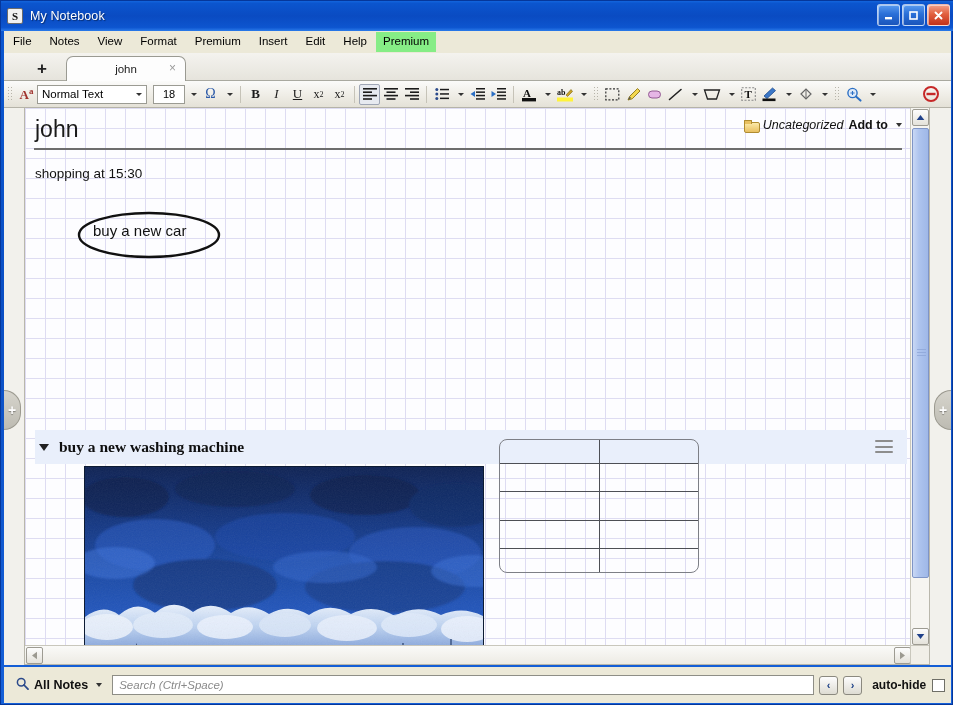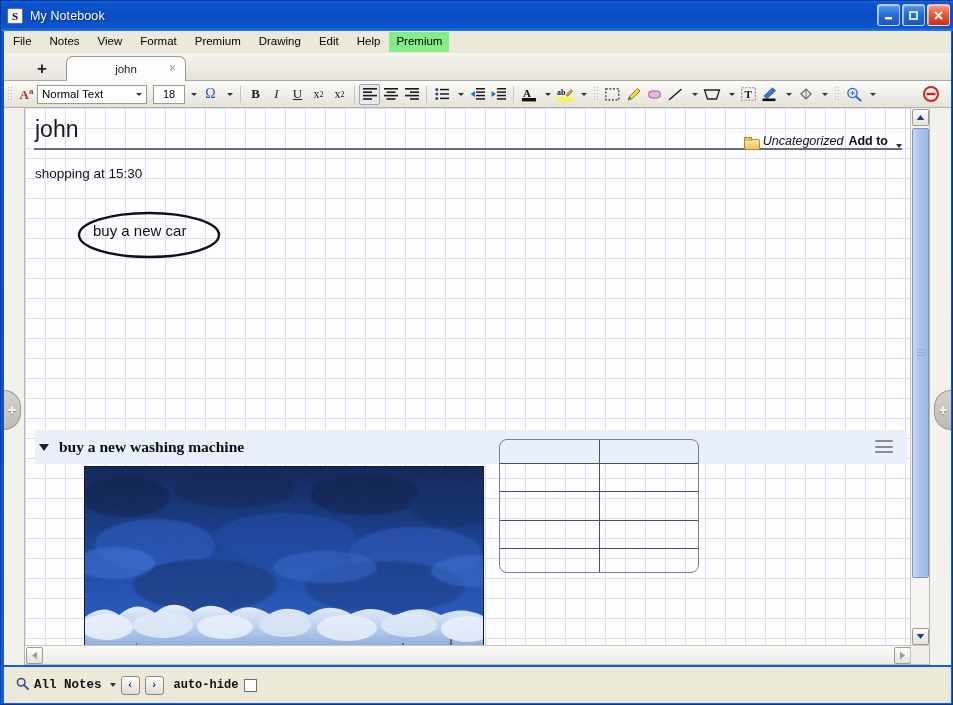--- a/index.html
+++ b/index.html
@@ -152,21 +152,21 @@
   #note-title {
     position: absolute; left: 10px; top: 8px;
     font-size: 23px; color: #1a1a1a; font-weight: normal;
     font-family: "Liberation Sans", sans-serif;
   }
   #title-rule {
     position: absolute; left: 9px; top: 40px; width: 868px; height: 2px; background: #6d6d6d;
   }
   #notebook-chip {
     position: absolute; right: 10px; top: 10px;
-    display: flex; align-items: flex-end; gap: 5px; font-size: 12.5px; color: #111; margin-top: 16px;
+    display: flex; align-items: center; gap: 5px; font-size: 12.5px; color: #111;
   }
   .folder-ico { width: 14px; height: 11px; position: relative; }
   .folder-ico:before {
     content:""; position:absolute; left:0; top:2px; width:14px; height:9px;
     background: linear-gradient(to bottom,#FCE9A8,#E8C061); border:1px solid #B08C30; border-radius:1px 2px 2px 2px;
   }
   .folder-ico:after {
     content:""; position:absolute; left:0; top:0px; width:6px; height:3px;
     background:#E8C061; border:1px solid #B08C30; border-bottom:none; border-radius:1px 1px 0 0;
   }
@@ -265,21 +265,21 @@
     color: #fff; font-size: 14px; font-weight: bold; line-height: 1;
     text-shadow: 0 1px 1px rgba(0,0,0,.35);
   }
   #handle-left  { left: 0px;  top: 337px; border-radius: 0 20px 20px 0; border-left: none; }
   #handle-right { right: 0px; top: 337px; border-radius: 20px 0 0 20px; border-right: none; }
 
   
   #statusbar {
     position: absolute; left: 3px; top: 666px; width: 947px; height: 36px;
     background: #ECE9D8;
-    display: flex; align-items: center; font-family: Liberation Mono, monospace;
+    display: flex; align-items: center;
   }
   #allnotes {
     display: flex; align-items: center; gap: 5px;
     margin-left: 12px; font-size: 12.5px; font-weight: bold; color: #111;
   }
   #search-box {
     margin-left: 10px; width: 702px; height: 20px;
     background: #fff; border: 1px solid #8e8e86;
     display: flex; align-items: center; padding-left: 6px;
     font-size: 11.5px; color: #8a8a8a; font-style: italic;
@@ -326,21 +326,21 @@
       </div>
     </div>
   </div>
 
   <div id="menubar">
     <div class="menu-item">File</div>
     <div class="menu-item">Notes</div>
     <div class="menu-item">View</div>
     <div class="menu-item">Format</div>
     <div class="menu-item">Premium</div>
-    <div class="menu-item">Drawing</div>
+    <div class="menu-item">Insert</div>
     <div class="menu-item">Edit</div>
     <div class="menu-item">Help</div>
     <div class="menu-item premium">Premium</div>
   </div>
 
   <div id="client">
 
     <div id="tabstrip">
       <div id="newtab">+</div>
       <div id="tab-john">
@@ -772,20 +772,23 @@
     <div id="allnotes">
       <span class="mag">
         <svg width="13" height="13">
             <circle cx="5.2" cy="5.2" r="3.8" fill="none" stroke="#2B4A8B" stroke-width="1.5"></circle>
             <path d="M8 8 L12 12.2" stroke="#2B4A8B" stroke-width="1.8" stroke-linecap="round"></path>
           </svg>
       </span>
       <span>All Notes</span>
       <span class="caret"></span>
     </div>
+    <div id="search-box">
+      <span>Search (Ctrl+Space)</span>
+    </div>
     <div class="navbtn">‹</div>
     <div class="navbtn">›</div>
     <div id="autohide">
       <span>auto-hide</span>
       <span class="cb"></span>
     </div>
   </div>
 
 </div>
 

